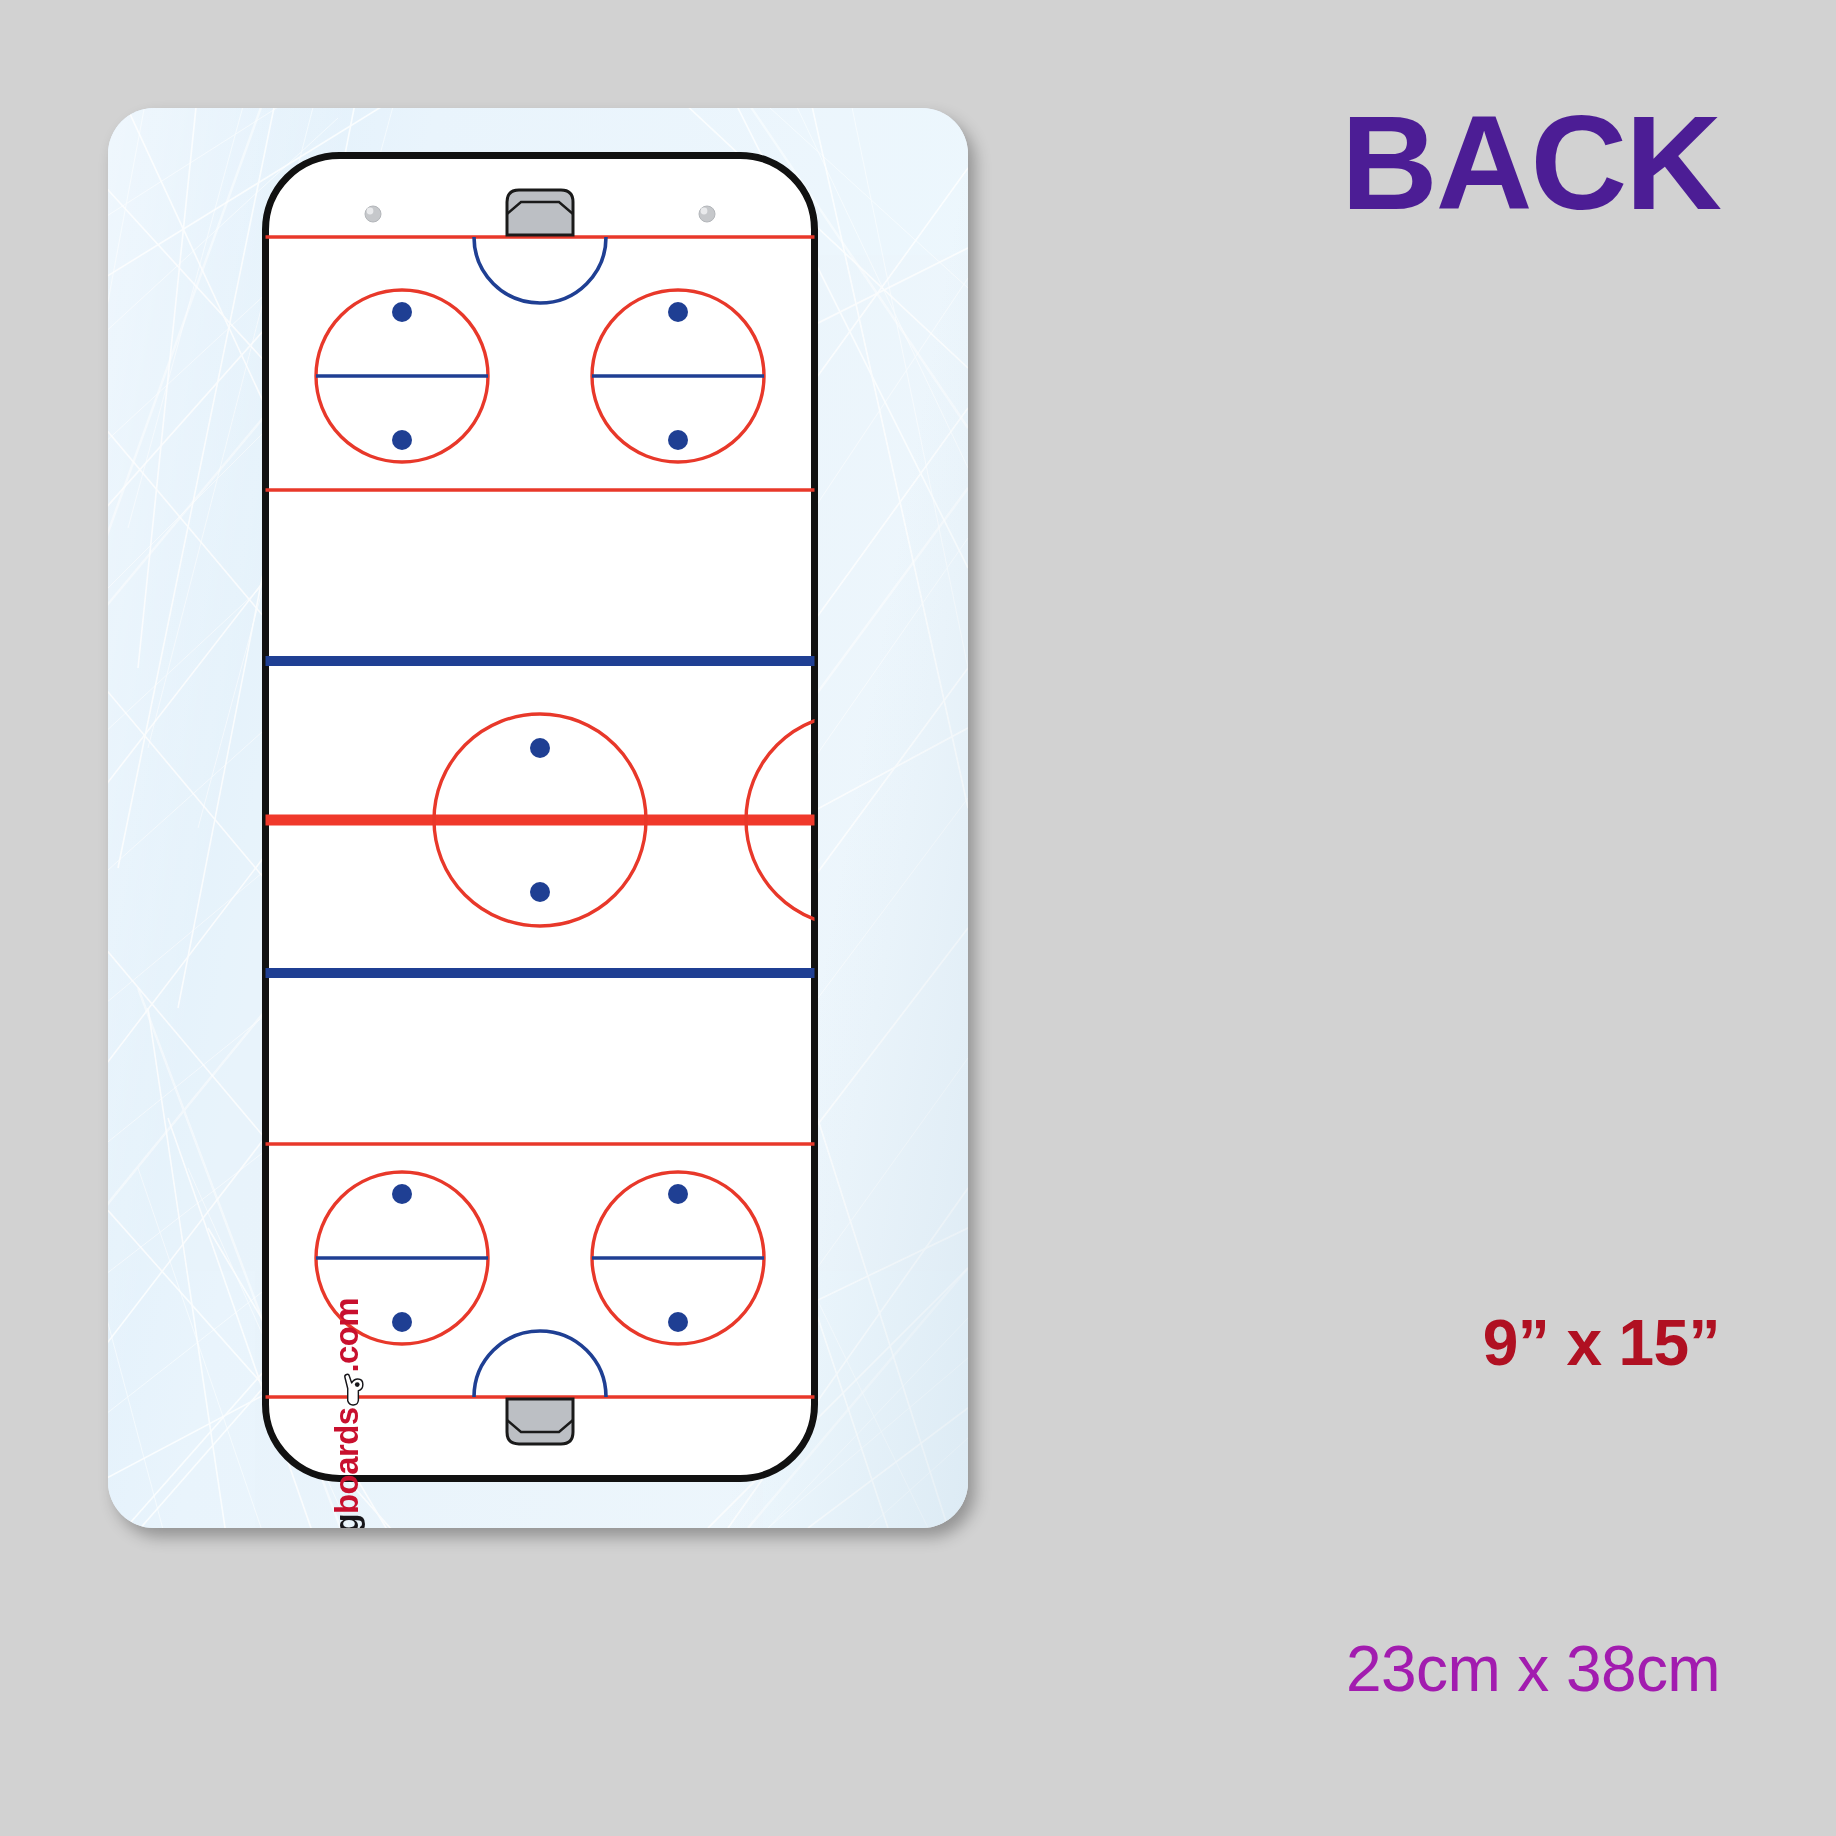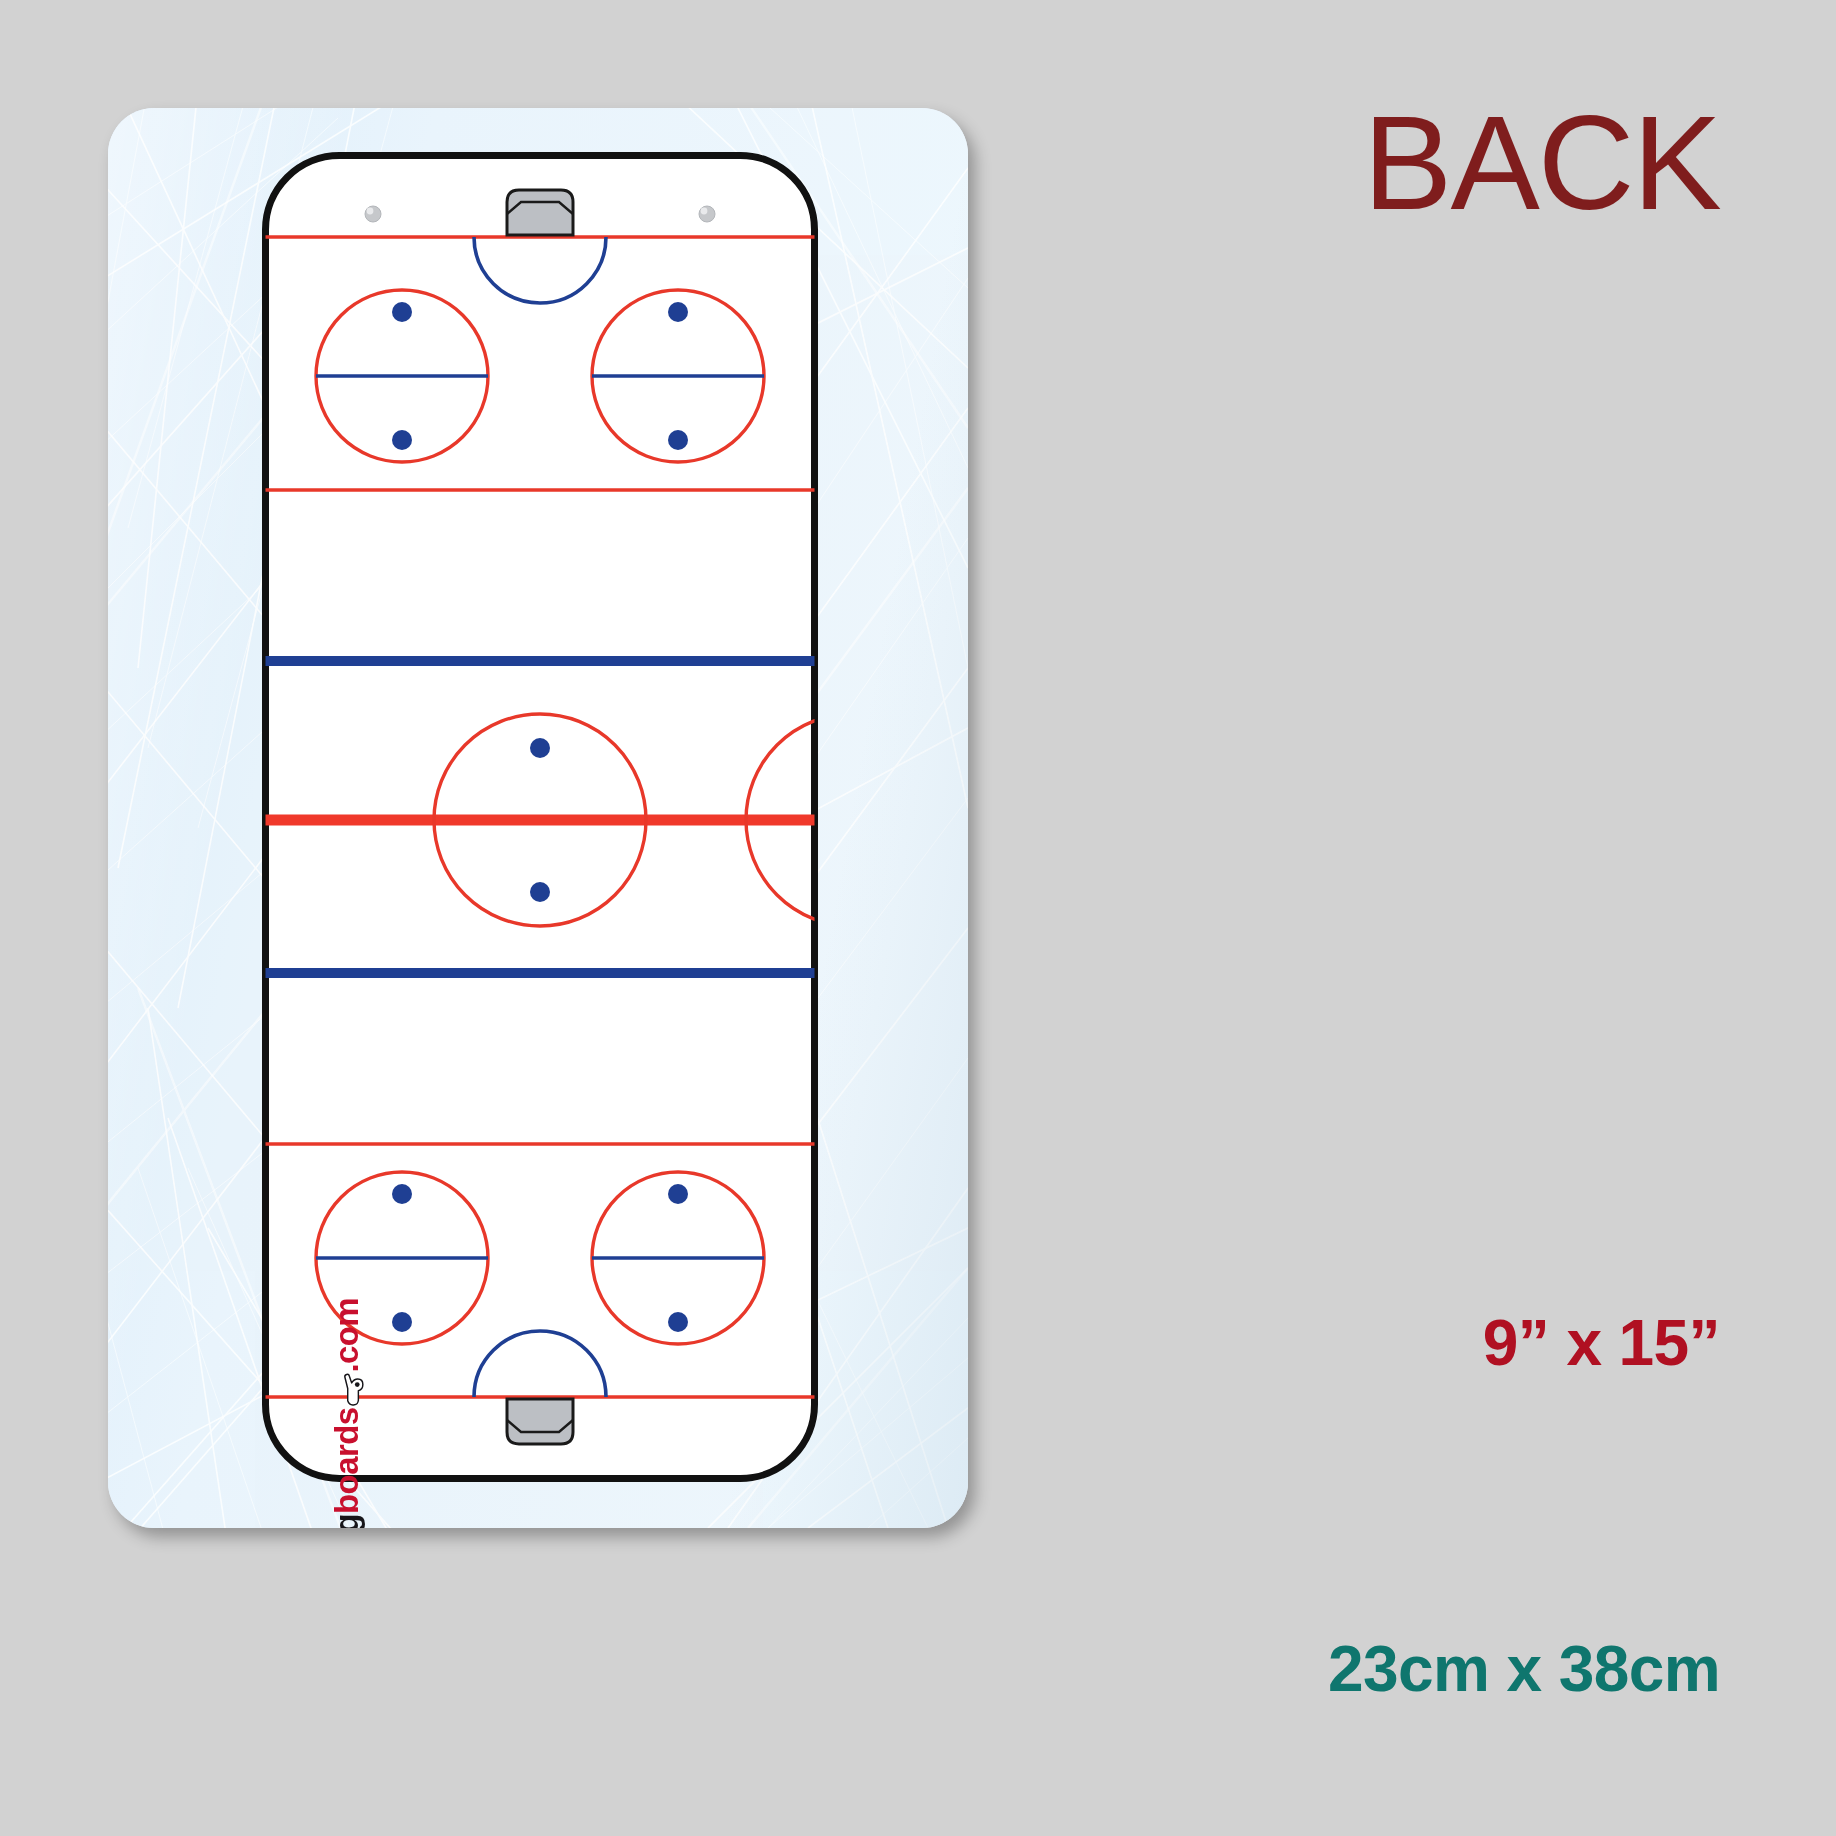--- a/index.html
+++ b/index.html
@@ -89,22 +89,22 @@
     left: 1018px;
     top: 0;
     width: 760px;
     height: 1836px;
   }
   #side-label {
     position: absolute;
     right: 58px;
     top: 96px;
     font-size: 134px;
-    font-weight: 400;
-    color: #7f1d1d;
+    font-weight: 700;
+    color: #4c1d95;
     letter-spacing: -2px;
     line-height: 1;
   }
   #product-title {
     position: absolute;
     right: 58px;
     top: 328px;
     width: 700px;
     text-align: right;
     font-size: 84px;
@@ -120,22 +120,22 @@
     font-size: 64px;
     font-weight: 800;
     color: #b01022;
     letter-spacing: -0.6px;
   }
   #size-metric {
     position: absolute;
     right: 58px;
     top: 1632px;
     font-size: 64px;
-    font-weight: 700;
-    color: #0f766e;
+    font-weight: 400;
+    color: #a21caf;
     letter-spacing: -0.6px;
     text-align: center;
   }
 </style>
 </head>
 <body>
 
 <div id="board-wrap">
   <div id="board">
 

